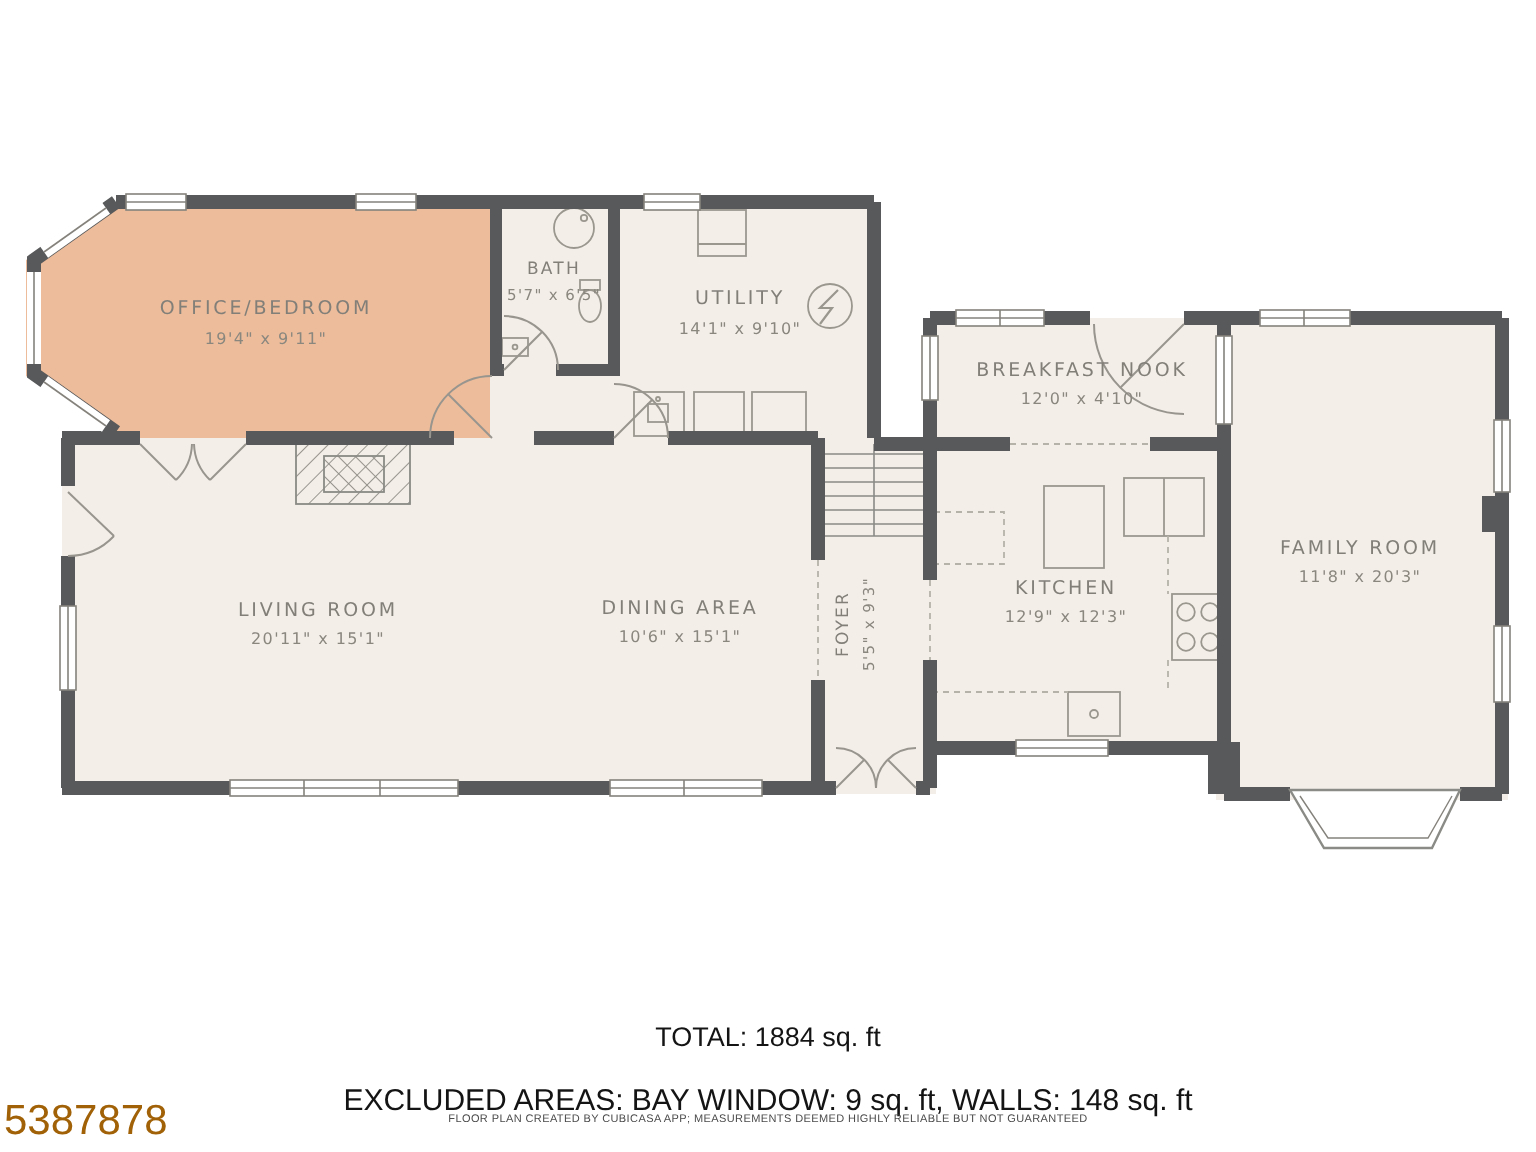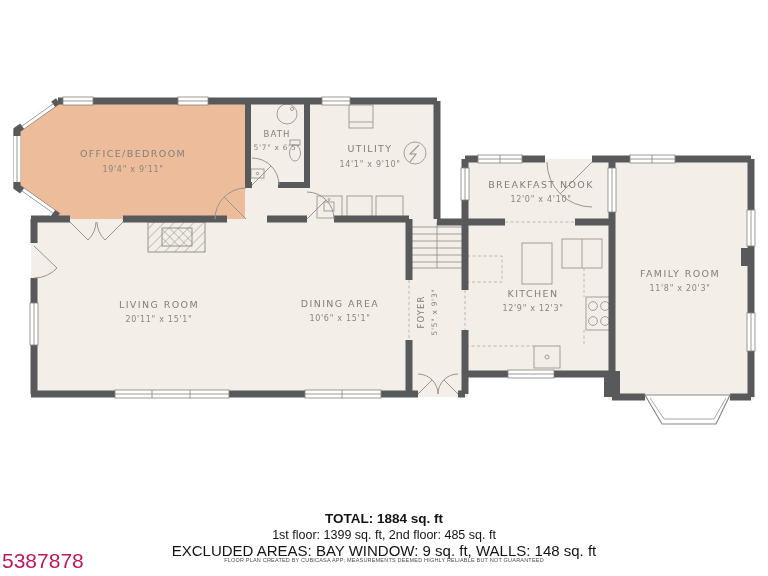--- a/index.html
+++ b/index.html
@@ -5,25 +5,25 @@
   html,body{margin:0;padding:0;background:#ffffff;}
   #canvas{position:relative;width:768px;height:576px;background:#ffffff;overflow:hidden;
           font-family:"DejaVu Sans",sans-serif;}
   svg{position:absolute;left:0;top:0;}
   .room-label{fill:#827f79;font-size:9.5px;letter-spacing:1.4px;font-family:"DejaVu Sans",sans-serif;}
   .room-dims{fill:#8a877f;font-size:8px;letter-spacing:0.7px;font-family:"DejaVu Sans",sans-serif;}
   .room-label.small{font-size:8.5px;letter-spacing:1.1px;}
   .room-dims.small{font-size:7.5px;}
   .footer{position:absolute;left:0;right:0;text-align:center;color:#141414;
           font-family:"Liberation Sans",sans-serif;}
-  .footer.total{top:511px;font-size:13.5px;font-weight:700;}
+  .footer.total{top:511px;font-size:13.5px;font-weight:400;}
   .footer.floors{top:528px;font-size:12.5px;}
   .footer.excluded{top:542px;font-size:15px;}
   .footer.disclaimer{top:557px;font-size:5.5px;color:#4a4a4a;letter-spacing:0.2px;}
-  .listing-id{position:absolute;left:2px;top:549px;font-size:21px;color:#be185d;
+  .listing-id{position:absolute;left:2px;top:549px;font-size:21px;color:#a16207;
               font-family:"Liberation Sans",sans-serif;}
 </style>
 </head>
 <body>
 
 <div id="canvas">
 
 <svg width="768" height="576" viewBox="0 0 768 576">
   <defs>
     <pattern id="hatch1" width="7" height="7" patternUnits="userSpaceOnUse" patternTransform="rotate(45)">
@@ -274,17 +274,16 @@
 
     <text class="room-label" x="533" y="297">KITCHEN</text>
     <text class="room-dims" x="533" y="311">12'9" x 12'3"</text>
 
     <text class="room-label small" transform="translate(424,312) rotate(-90)">FOYER</text>
     <text class="room-dims small" transform="translate(437,312) rotate(-90)">5'5" x 9'3"</text>
   </g>
 </svg>
 
   <div class="footer total">TOTAL: 1884 sq. ft</div>
-  <div class="footer floors">1st floor: 1399 sq. ft, 2nd floor: 485 sq. ft</div>
   <div class="footer excluded">EXCLUDED AREAS: BAY WINDOW: 9 sq. ft, WALLS: 148 sq. ft</div>
   <div class="footer disclaimer">FLOOR PLAN CREATED BY CUBICASA APP; MEASUREMENTS DEEMED HIGHLY RELIABLE BUT NOT GUARANTEED</div>
   <div class="listing-id">5387878</div>
 </div>
 
 </body></html>

